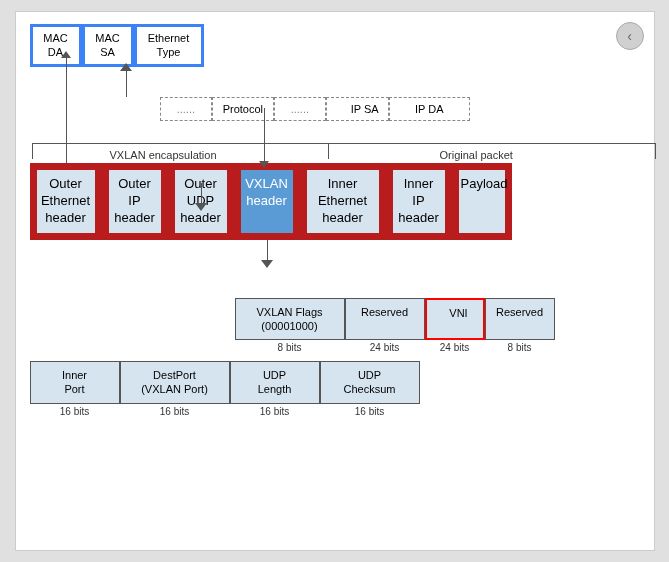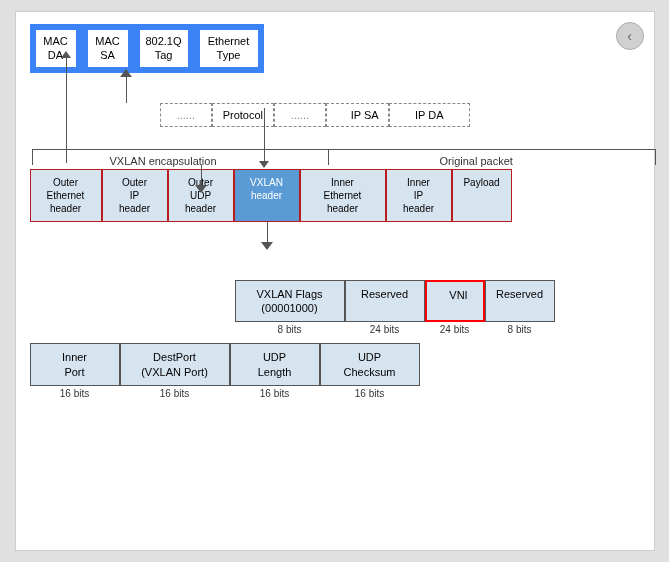--- a/index.html
+++ b/index.html
@@ -40,21 +40,21 @@
     }
 
     
     .row1 {
       display: flex;
       gap: 0;
       margin-bottom: 0;
       width: 330px;
     }
     .box {
-      border: 6px solid #3b82f6;
+      border: 3px solid #3b82f6;
       text-align: center;
       padding: 4px 2px;
       line-height: 1.3;
       background: #fff;
     }
     .box-mac-da { width: 52px; }
     .box-mac-sa { width: 52px; }
     .box-802q { width: 60px; }
     .box-eth-type { width: 70px; }
 
@@ -76,26 +76,26 @@
     .box-ip-sa { width: 65px; padding-left: 16px; }
     .box-ip-da { width: 84px; }
 
     
     .row-packet {
       display: flex;
       gap: 0;
       margin-top: 0;
     }
     .pkt-box {
-      border: 1px solid #b91c1c;
+      border: 7px solid #b91c1c;
       text-align: center;
       padding: 6px 2px;
       line-height: 1.3;
       background: #d6e4f0;
-      font-size: 10px;
+      font-size: 13px;
     }
     .pkt-outer-eth { width: 72px; }
     .pkt-outer-ip { width: 66px; }
     .pkt-outer-udp { width: 66px; }
     .pkt-vxlan { width: 66px; background: #5b9bd5; color: #fff; }
     .pkt-inner-eth { width: 86px; }
     .pkt-inner-ip { width: 66px; }
     .pkt-payload { width: 60px; }
 
     
@@ -169,22 +169,20 @@
     <span>‹</span>
   </div>
 
   <div class="diagram-inner">
 
     <div class="row1">
       <div class="box box-mac-da" style="white-space:pre-line;">MAC
 DA</div>
       <div class="box box-mac-sa" style="white-space:pre-line;">MAC
 SA</div>
-      <div class="box box-802q" style="white-space:pre-line;">802.1Q
-Tag</div>
       <div class="box box-eth-type" style="white-space:pre-line;">Ethernet
 Type</div>
     </div>
 
     <div style="margin-left: 96px; display:flex; flex-direction:column; align-items:center; width:1px; height:0; position:relative;">
       
     </div>
 
     <div style="position:relative; margin-top: 0;">
 

